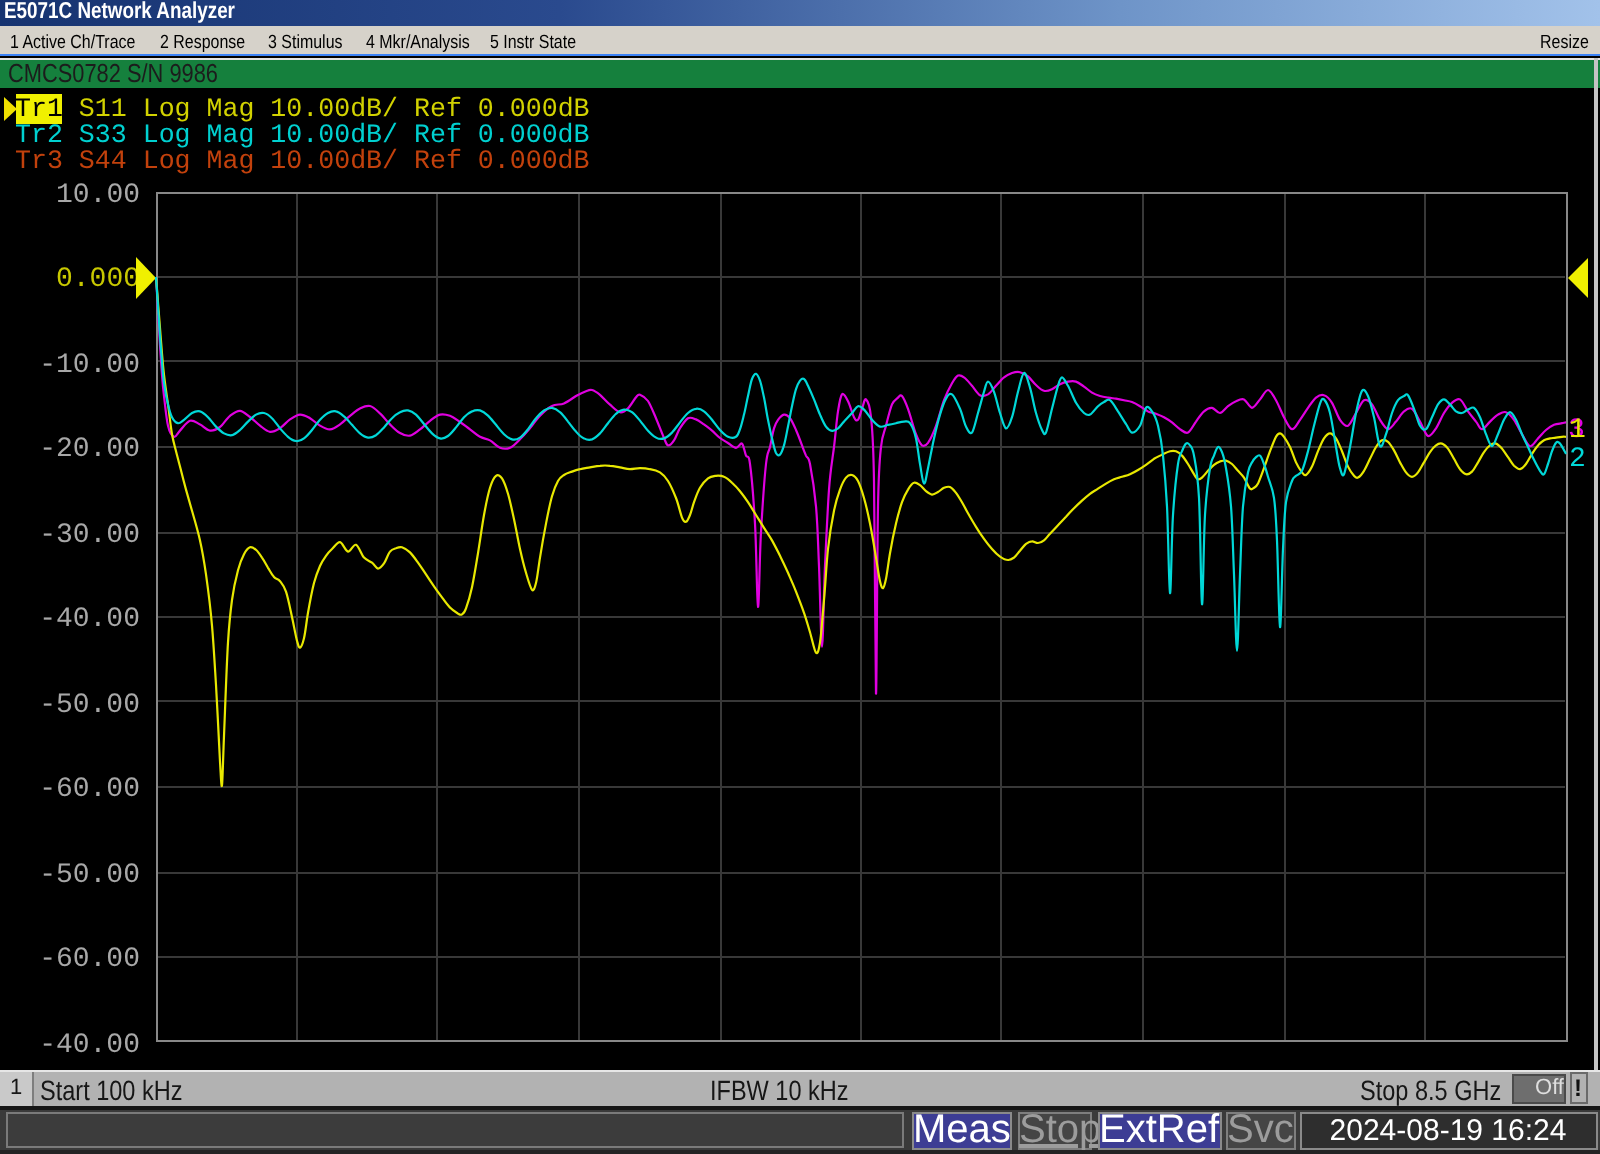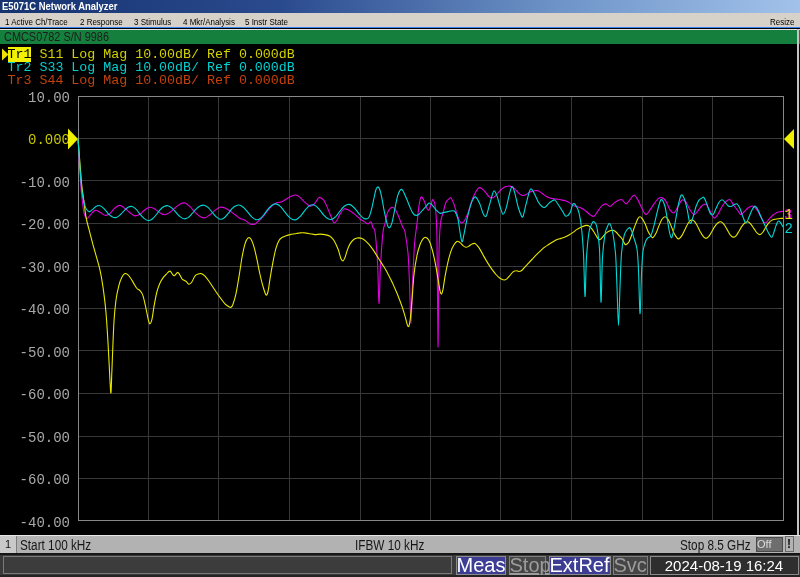--- a/index.html
+++ b/index.html
@@ -11,21 +11,21 @@
 #menubar { position:absolute; left:0; top:13px; width:800px; height:15px; background:#d6d2ca; border-bottom:1px solid #3b82f6;padding-left:28px; }
 #menubar span { position:absolute; top:3px; font-size:9.5px; color:#000; display:inline-block; transform:scaleX(0.84); transform-origin:left top; white-space:pre; }
 #idbar { position:absolute; left:0; top:29px; width:800px; height:15px; background:#15803d; border-top:1px solid #e4e4e4; }
 #idbar span { position:absolute; left:3.5px; top:-1px; display:inline-block; font-size:13px; color:#1c1c1c; transform:scaleX(0.84); transform-origin:left top; white-space:pre; }
 .legend { position:absolute; left:7.5px; font-family:"Liberation Mono", monospace; font-size:13.3px; font-weight:normal; white-space:pre; letter-spacing:0px; line-height:13px; height:13px; }
 #screen-strip { position:absolute; left:796.5px; top:29px; width:2.5px; height:506px; background:#c4c4c4; }
 .ylab { position:absolute; left:0; width:70px; text-align:right; font-family:"Liberation Mono", monospace; font-size:14px; font-weight:normal; line-height:15px; height:15px; }
 #graybar { position:absolute; left:0; top:535px; width:800px; height:18px; background:#b2b2b2; border-top:1px solid #e6e6e6; font-size:13px; color:rgba(20,20,20,0.99); }
 #graybar .cell1 { position:absolute; left:0; top:0; width:17px; height:17px; background:#c9c9c9; border-right:1px solid #7e7e7e; text-align:center; line-height:16px; font-size:11px; }
 #graybar .t { position:absolute; top:1px; white-space:pre; font-size:14px; transform:scaleX(0.84); transform-origin:left top; }
-#offbtn { position:absolute; left:756px; top:536.5px; width:27px; height:15px; background:#6e6e6e; border:1px solid #4a4a4a; color:#dedede; font-size:11px; text-align:left; line-height:13px; }
+#offbtn { position:absolute; left:756px; top:536.5px; width:27px; height:15px; background:#6e6e6e; border:1px solid #4a4a4a; color:#dedede; font-size:11px; text-align:right; line-height:13px; }
 #warn { position:absolute; left:784.5px; top:536px; width:9px; height:16px; background:#b2b2b2; border:1px solid #6a6a6a; color:#111; font-size:12px; font-weight:bold; text-align:center; line-height:14px; }
 #statusrow { position:absolute; left:0; top:553px; width:800px; height:24px; background:#3a3a3a; border-top:2px solid #161616; }
 #msgpanel { position:absolute; left:3px; top:556px; width:449px; height:18px; border:1px solid #7a7a7a; background:#3c3c3c; }
 .badge { position:absolute; top:555.5px; height:19px; font-size:20px; text-align:center; }
 .badge.on { background:#3d3d94; color:#ffffff; border:1px solid #8a8a8a; }
 .badge.off { background:#454545; color:#9c9c9c; border:1px solid #7e7e7e; }
 #datebox { position:absolute; left:649.5px; top:555.5px; width:149px; height:19px; background:#2e2e2e; border:1px solid #8a8a8a; color:#fff; font-size:15px; text-align:center; line-height:17.5px; letter-spacing:0px; }
 #bottomstrip { position:absolute; left:0; top:574.5px; width:800px; height:2.5px; background:#242424; }
 svg { position:absolute; left:0; top:0; }
 #titlebar span,#menubar span,#idbar span,.legend,.ylab,#graybar .t,.cell1,#offbtn,#warn,.badge,#datebox { opacity:0.999; }

